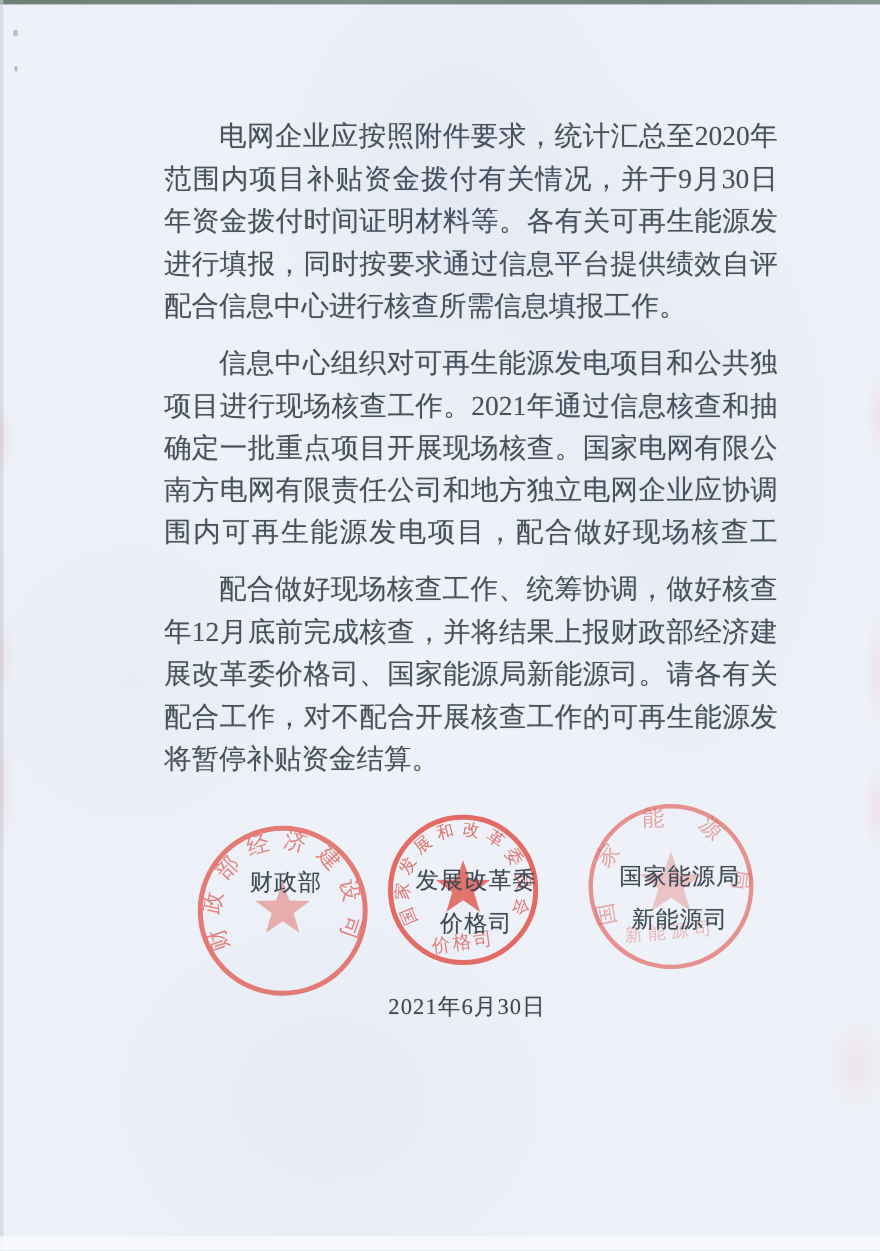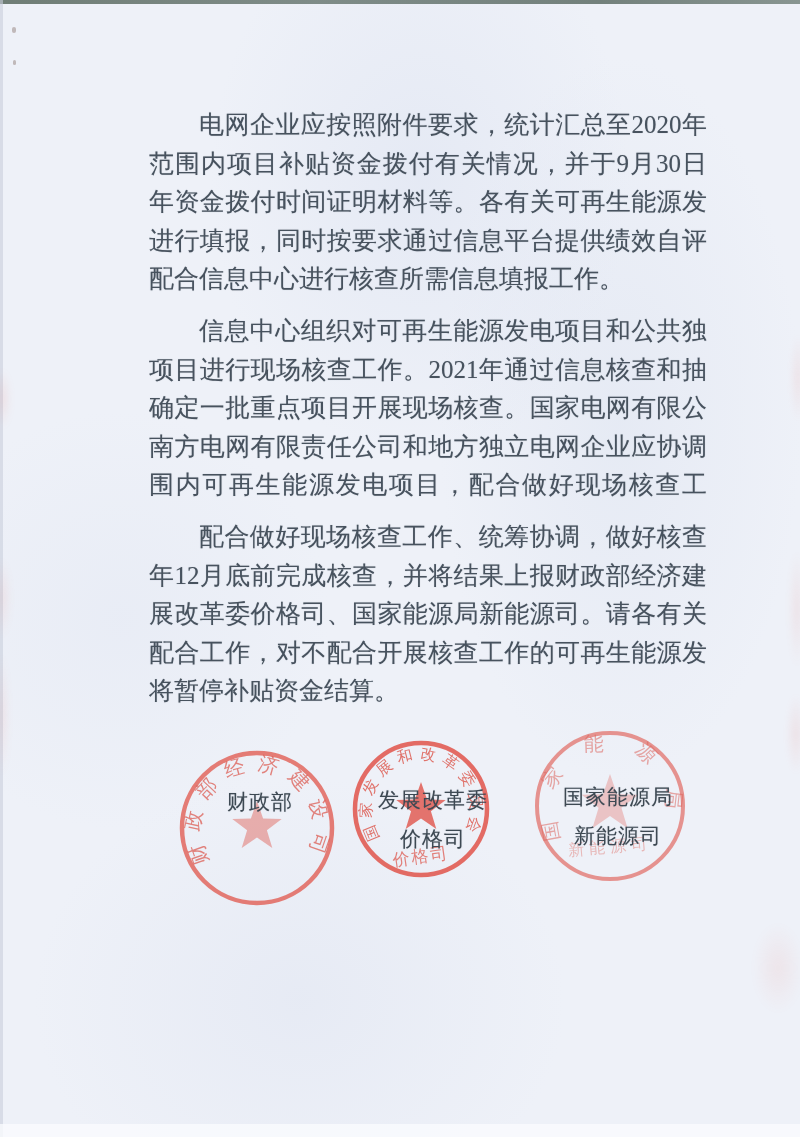--- a/index.html
+++ b/index.html
@@ -122,20 +122,21 @@
   </div>
   <div class="sig" style="left:348px;top:789px;">
     <div class="sigline">发展改革委</div>
     <div class="sigline">价格司</div>
   </div>
   <div class="sig" style="left:533px;top:786px;">
     <div class="sigline">国家能源局</div>
     <div class="sigline">新能源司</div>
   </div>
 
+  <div class="dateline">2021年6月30日</div>
 
   <div class="speck" style="left:12px;top:27px;width:4px;height:6px;"></div>
   <div class="speck" style="left:13px;top:60px;width:3px;height:5px;"></div>
   <div class="blob pink" style="left:-8px;top:368px;width:20px;height:62px;opacity:.35;"></div>
   <div class="blob pink" style="left:-8px;top:556px;width:20px;height:84px;opacity:.3;"></div>
   <div class="blob pink" style="left:-6px;top:650px;width:16px;height:130px;opacity:.3;"></div>
   <div class="blob pink" style="left:790px;top:332px;width:16px;height:92px;opacity:.32;"></div>
   <div class="blob pink" style="left:788px;top:548px;width:18px;height:122px;opacity:.3;"></div>
   <div class="blob pink" style="left:786px;top:692px;width:20px;height:84px;opacity:.32;"></div>
   <div class="blob pink" style="left:752px;top:922px;width:52px;height:92px;opacity:.25;"></div>

